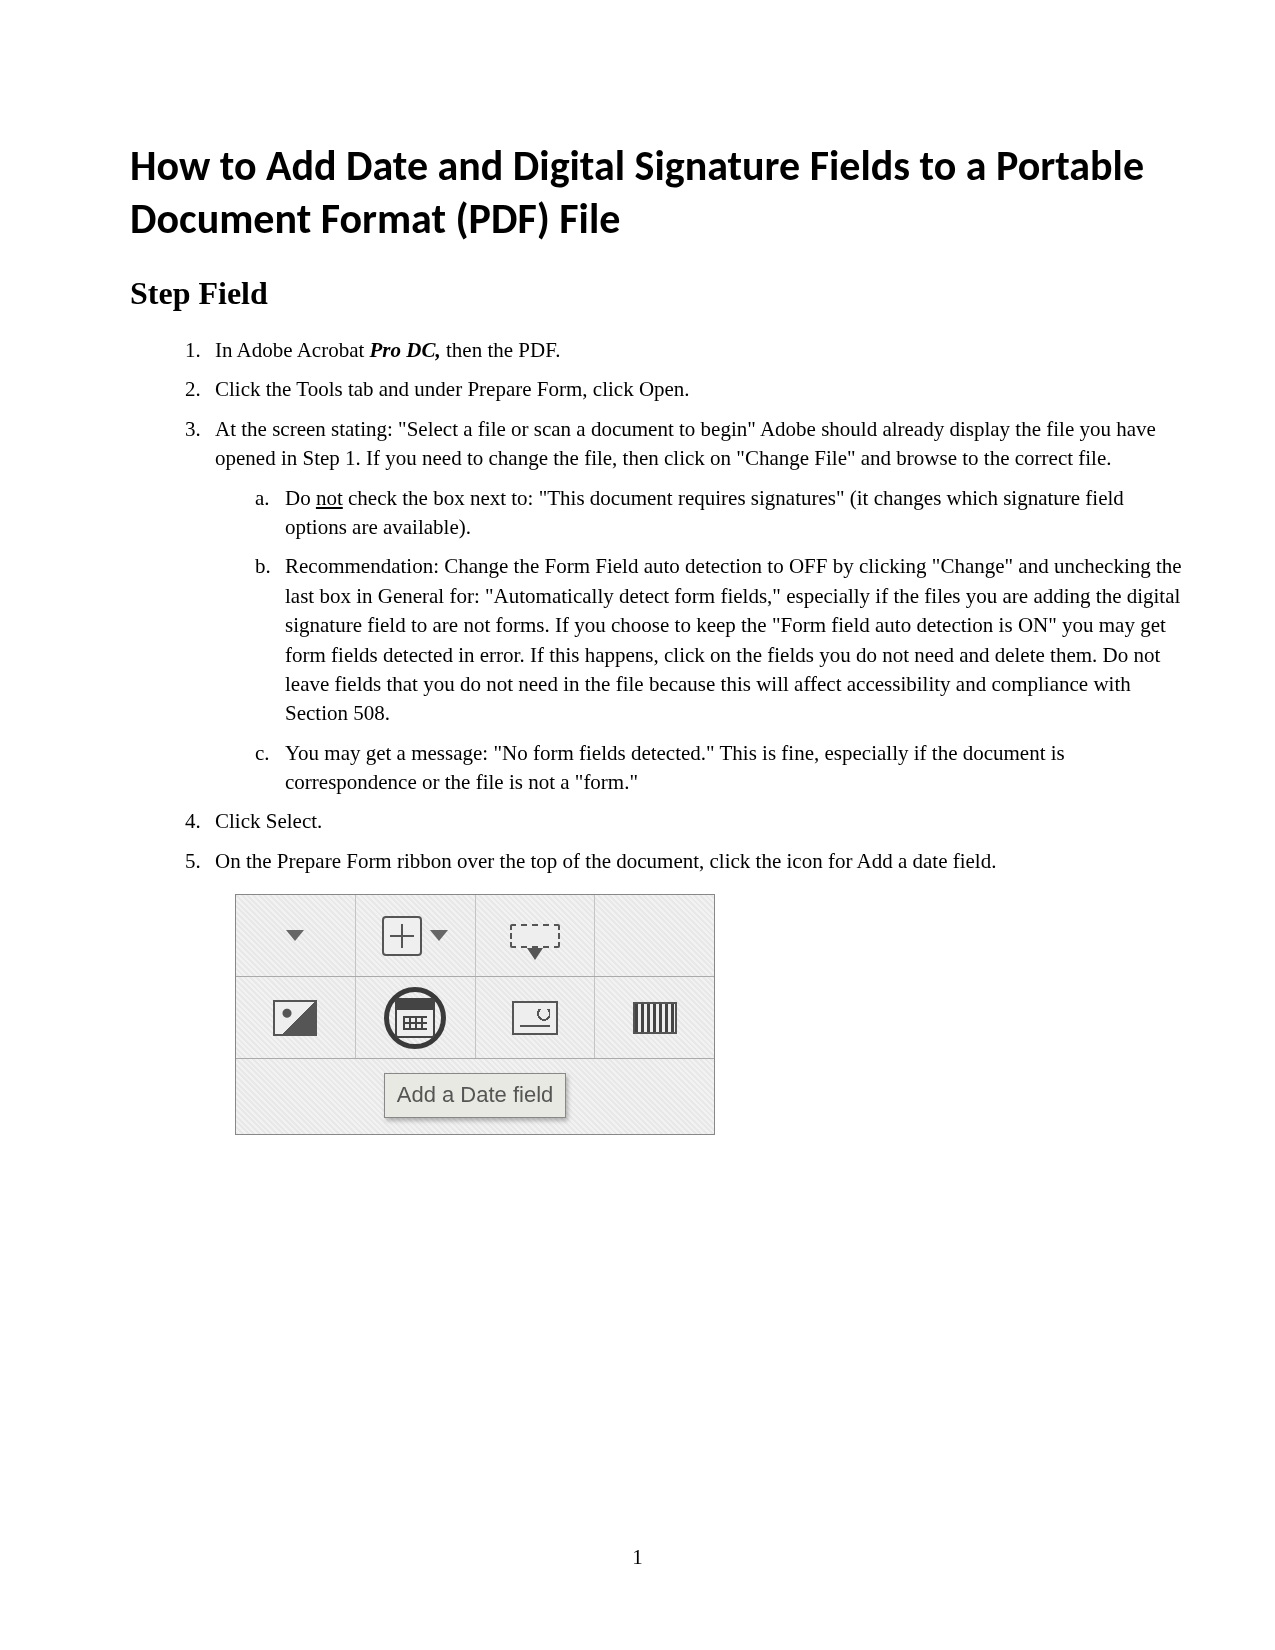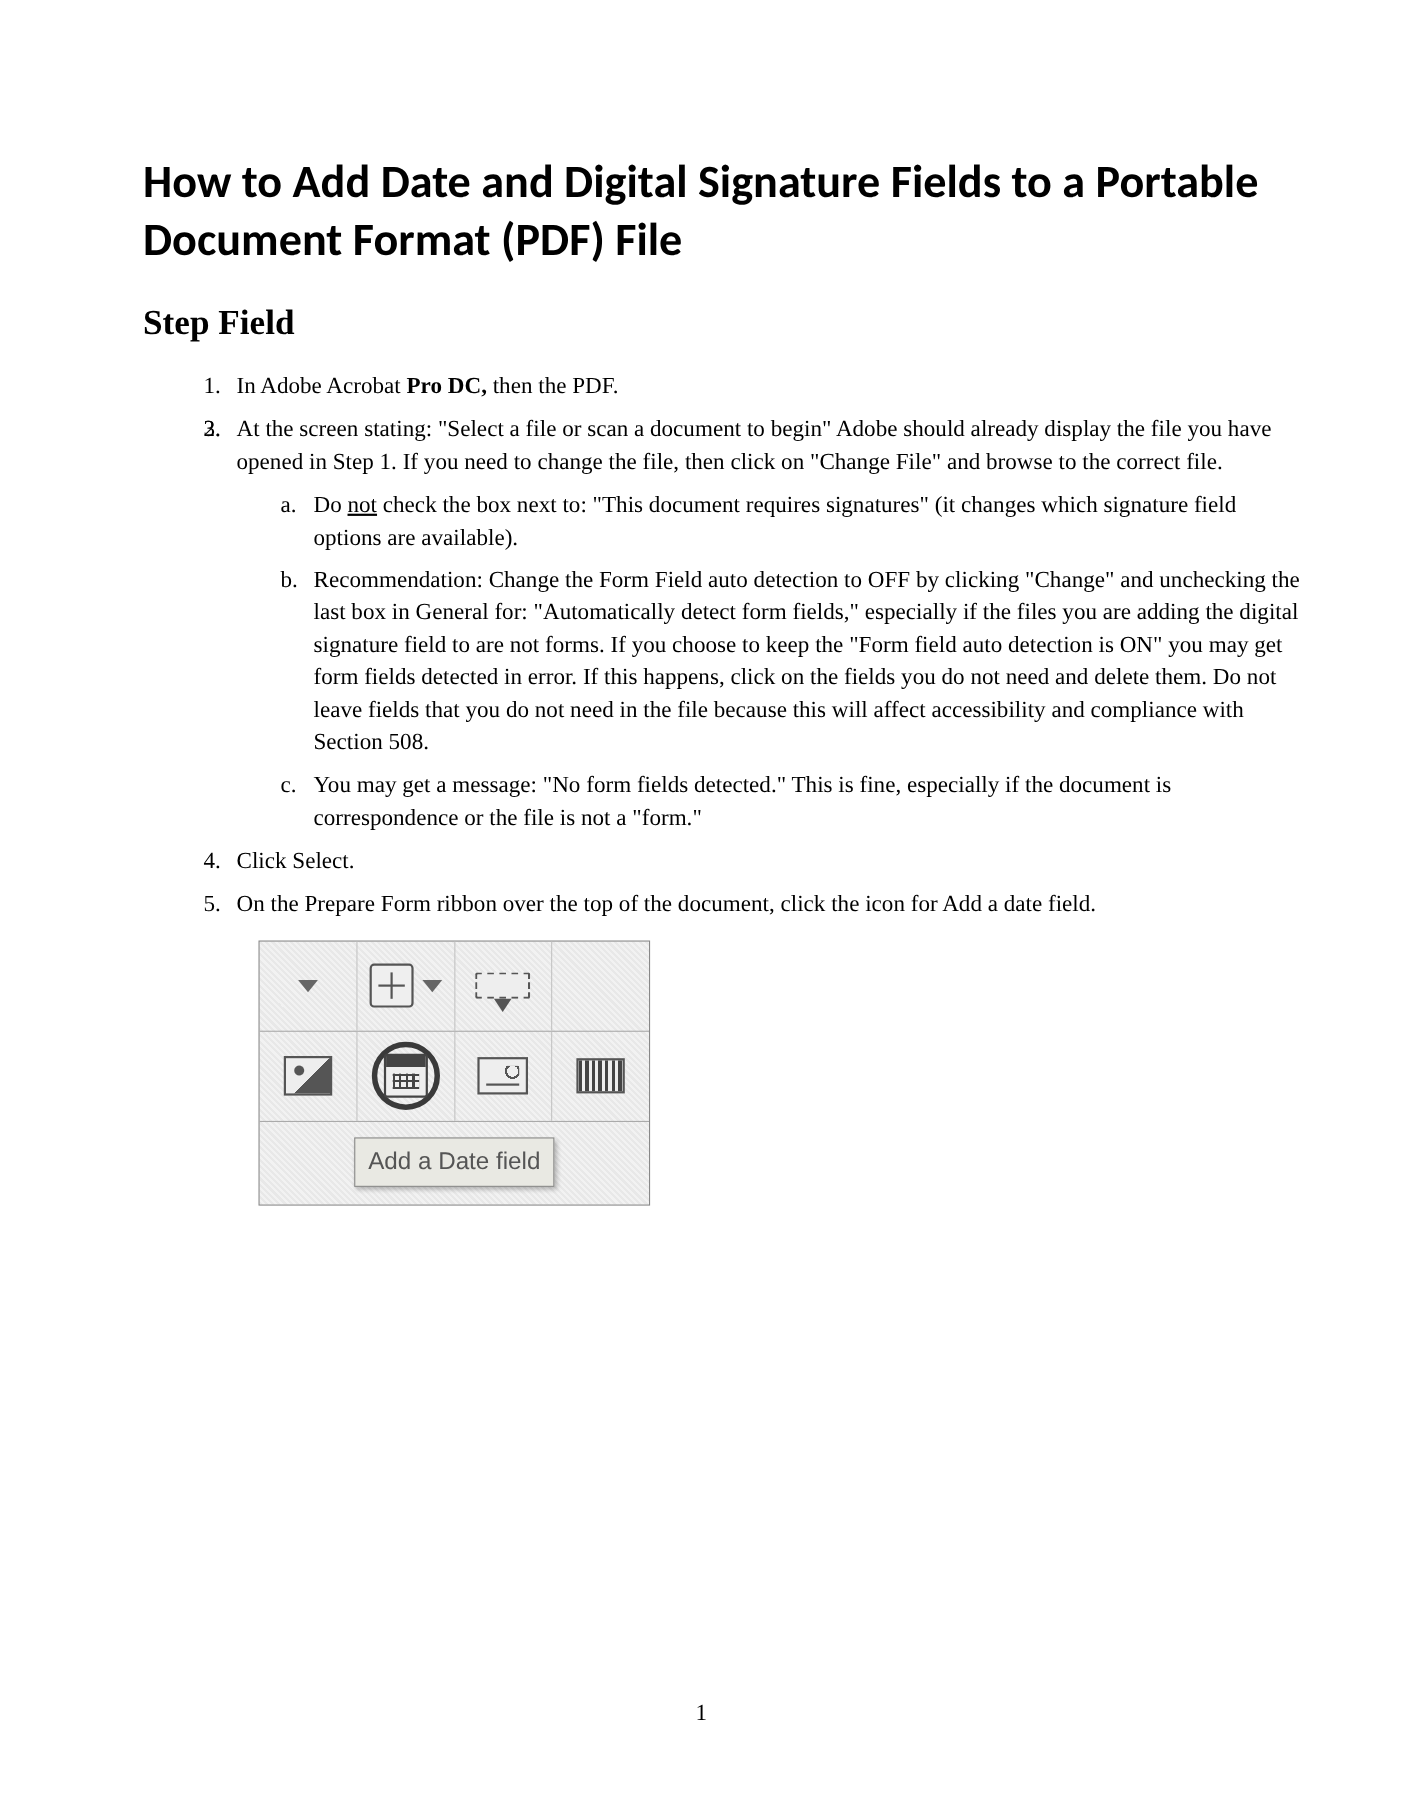--- a/index.html
+++ b/index.html
@@ -51,28 +51,28 @@
   ol.alpha > li {
     position: relative;
     margin-bottom: 10px;
     padding-left: 30px;
   }
   ol.alpha > li > .marker {
     position: absolute;
     left: 0;
     top: 0;
   }
-  .bolditalic { font-weight: 700; }
+  .bolditalic { font-weight: 700; font-style: italic; }
   .underline { text-decoration: underline; }
 
   
   .ribbon {
     margin-top: 18px;
     margin-left: 20px;
-    width: 356px;
+    width: 480px;
     border: 1px solid #888;
     background: repeating-linear-gradient(45deg,#e8e8e8 0 2px,#f2f2f2 2px 4px);
   }
   .ribbon-row {
     display: flex;
     align-items: center;
     height: 82px;
     border-bottom: 1px solid #aaa;
   }
   .ribbon-row:last-child { border-bottom: none; }
@@ -199,20 +199,21 @@
 
   <ol class="num">
 
     <li>
       <span class="marker">1.</span>
       <span>In Adobe Acrobat </span><span class="bolditalic">Pro DC,</span><span> then the PDF.</span>
     </li>
 
     <li>
       <span class="marker">2.</span>
+      <span>Click the Tools tab and under Prepare Form, click Open.</span>
     </li>
 
     <li>
       <span class="marker">3.</span>
       <span>At the screen stating: "Select a file or scan a document to begin" Adobe should already display the file you have opened in Step 1.  If you need to change the file, then click on "Change File" and browse to the correct file.</span>
 
       <ol class="alpha">
         <li>
           <span class="marker">a.</span>
           <span>Do </span><span class="underline">not</span><span> check the box next to: "This document requires signatures" (it changes which signature field options are available).</span>

